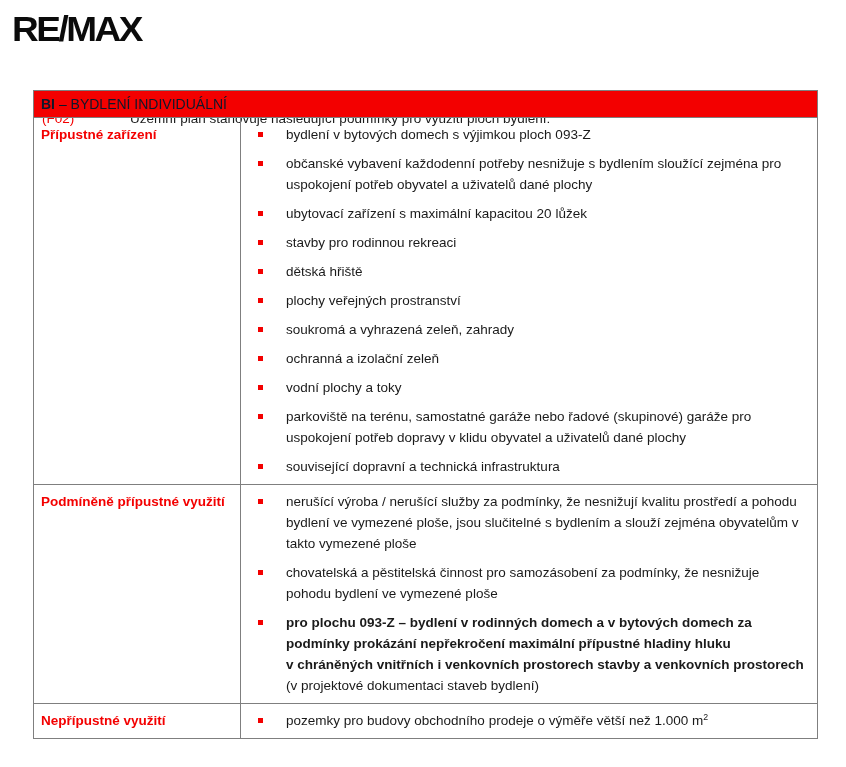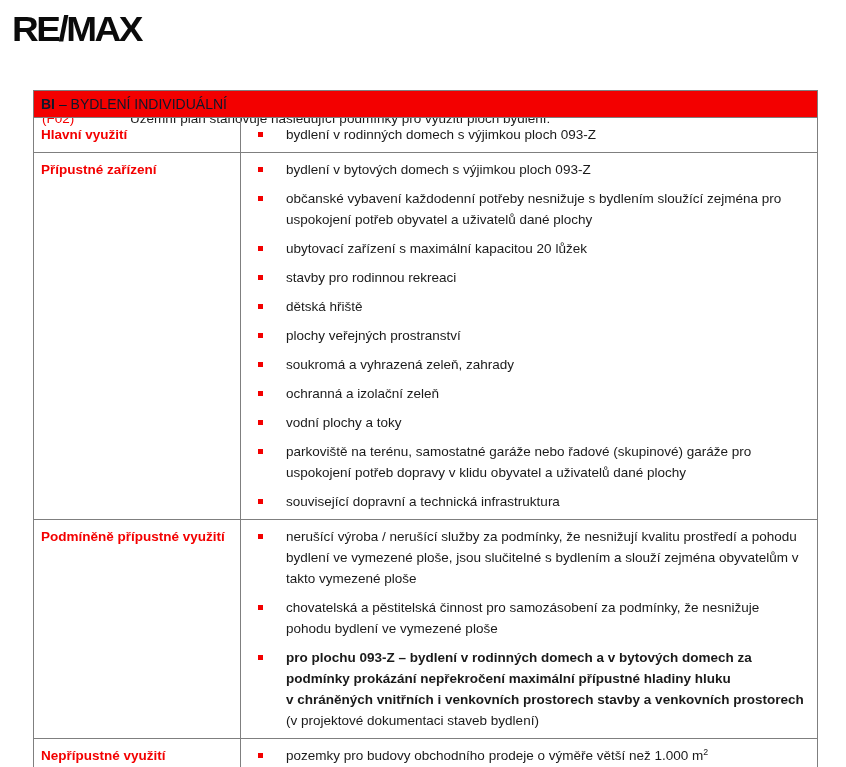--- a/index.html
+++ b/index.html
@@ -81,28 +81,20 @@
     <col style="width:207px">
     <col>
   </colgroup>
   <thead>
     <tr>
       <th class="table-header-cell" colspan="2"><b>BI</b><span> – BYDLENÍ INDIVIDUÁLNÍ</span></th>
     </tr>
   </thead>
   <tbody id="table-body">
       <tr>
-        <td class="label-cell">Hlavní využití</td>
-        <td class="content-cell">
-          <ul class="bullet-list">
-            <li><span class="bullet"></span><span>bydlení v rodinných domech s výjimkou ploch 093-Z</span></li>
-          </ul>
-        </td>
-      </tr>
-      <tr>
         <td class="label-cell">Přípustné zařízení</td>
         <td class="content-cell">
           <ul class="bullet-list">
             <li><span class="bullet"></span><span>bydlení v bytových domech s výjimkou ploch 093-Z</span></li>
             <li><span class="bullet"></span><span>občanské vybavení každodenní potřeby nesnižuje s bydlením sloužící zejména pro uspokojení potřeb obyvatel a uživatelů dané plochy</span></li>
             <li><span class="bullet"></span><span>ubytovací zařízení s maximální kapacitou 20 lůžek</span></li>
             <li><span class="bullet"></span><span>stavby pro rodinnou rekreaci</span></li>
             <li><span class="bullet"></span><span>dětská hřiště</span></li>
             <li><span class="bullet"></span><span>plochy veřejných prostranství</span></li>
             <li><span class="bullet"></span><span>soukromá a vyhrazená zeleň, zahrady</span></li>

